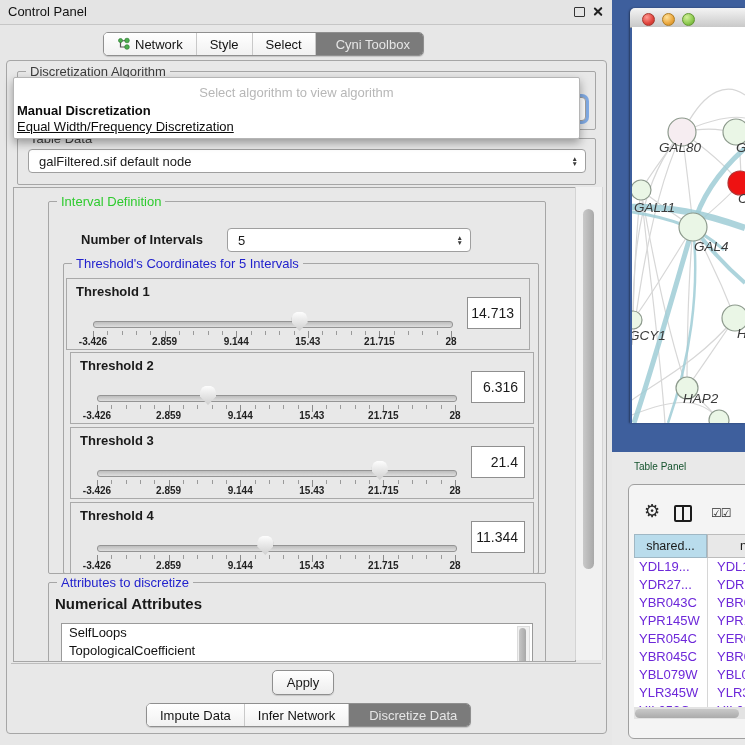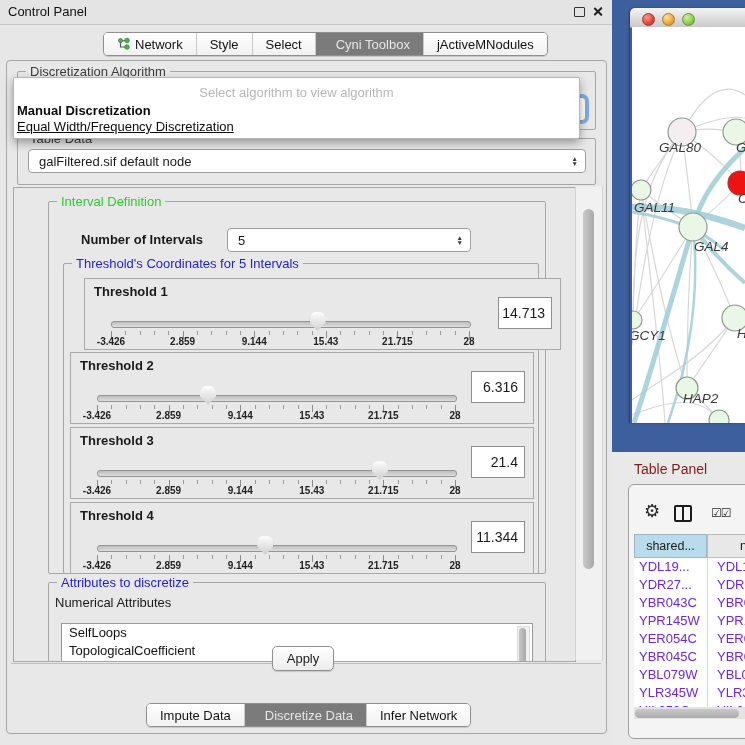--- a/index.html
+++ b/index.html
@@ -111,21 +111,21 @@
       background:linear-gradient(#f4f4f4,#c9c9c9);
       border-bottom:1px solid #979797;}
   .tl{position:absolute;top:5px;width:11px;height:11px;border-radius:50%;}
   .tl.red{left:12px;background:radial-gradient(circle at 35% 30%,#ff9a93,#e0433c 60%,#b03028);border:0.5px solid #a5372f;}
   .tl.yellow{left:32px;background:radial-gradient(circle at 35% 30%,#ffe29a,#eaa63d 60%,#c2821f);border:0.5px solid #ad7c22;}
   .tl.green{left:52px;background:radial-gradient(circle at 35% 30%,#d3f09a,#8cc94f 60%,#5f9c2e);border:0.5px solid #639631;}
   #canvas{position:absolute;left:2px;top:19px;width:113px;height:396px;background:#fff;font-style:italic;}
 
   
   #table-panel{left:612px;top:452px;width:133px;height:293px;background:#e9e9e9;}
-  #table-panel .tp-title{position:absolute;left:22px;top:9px;font-size:14px;color:#7f1d1d;text-align:right;}
+  #table-panel .tp-title{position:absolute;left:22px;top:9px;font-size:10px;color:#14532d;text-align:right;}
   #table-window{position:absolute;left:16px;top:32px;width:120px;height:253px;
       background:#f4f4f4;border:1px solid #9f9f9f;border-radius:6px 0 0 6px;}
   .gear{position:absolute;left:15px;top:17px;font-size:18px;color:#2a2a2a;line-height:18px;}
   .split-ico{position:absolute;left:45px;top:20px;width:14px;height:13px;
       border:2px solid #1b1b1b;border-radius:2px;}
   .split-ico::after{content:"";position:absolute;left:5.5px;top:0;width:2px;
       height:100%;background:#1b1b1b;}
   .checks{position:absolute;left:82px;top:21px;font-size:12px;color:#2a2a2a;
       letter-spacing:-1px;white-space:nowrap;}
   .hdr-cell{position:absolute;top:49px;height:24px;font-size:12.5px;
@@ -169,23 +169,20 @@
     </div>
     <div class="sg">
         <span>Style</span>
       </div>
     <div class="sg">
         <span>Select</span>
       </div>
     <div class="sg sel">
         <span>Cyni Toolbox</span>
       </div>
-    <div class="sg">
-        <span>jActiveMNodules</span>
-      </div>
   </div>
 
   <div id="outer-panel" class="abs">
 
     <div class="group" style="left:10px;top:10px;width:577px;height:57px;">
       <span class="gtitle gray">Discretization Algorithm</span>
     </div>
 
     <div class="group" style="left:10px;top:77px;width:577px;height:45px;">
       <span class="gtitle gray">Table Data</span>
@@ -206,21 +203,21 @@
         <div class="combo" style="left:178px;top:26px;width:244px;">
           <span>5</span>
           <span class="stepper">
               <span>▲</span>
               <span>▼</span>
             </span>
         </div>
 
         <div class="group" style="left:14px;top:61px;width:474px;height:309px;">
           <span class="gtitle blue">Threshold's Coordinates for 5 Intervals</span>
-          <div class="thr-box" style="left:20px;top:14px;padding-left:13px;">
+          <div class="thr-box" style="left:2px;top:14px;">
               <div class="tlabel">Threshold 1</div>
               <div class="track"></div>
               <div class="tick major" style="left: 26px;"></div>
               <div class="tick" style="left: 40.3px;"></div>
               <div class="tick" style="left: 54.6px;"></div>
               <div class="tick" style="left: 69px;"></div>
               <div class="tick" style="left: 83.3px;"></div>
               <div class="tick major" style="left: 97.6px;"></div>
               <div class="tick" style="left: 111.9px;"></div>
               <div class="tick" style="left: 126.2px;"></div>
@@ -363,49 +360,49 @@
               <div class="ticklabel" style="left: 312.4px;">21.715</div>
               <div class="ticklabel" style="left: 384px;">28</div>
               <div class="thumb" style="left: 186.3px;"></div>
               <div class="valbox">11.344</div>
             </div>
         </div>
       </div>
 
       <div class="group" style="left:34px;top:394px;width:496px;height:110px;">
         <span class="gtitle blue">Attributes to discretize</span>
-        <span style="position:absolute;left:6px;top:12px;font-weight:normal;font-size:13px;">Numerical Attributes</span>
+        <span style="position:absolute;left:6px;top:12px;font-weight:bold;font-size:15px;">Numerical Attributes</span>
         <div id="attr-list">
           <div class="mini-vtrack">
             <div class="mini-vthumb"></div>
           </div>
         <div class="li">SelfLoops</div>
             <div class="li">TopologicalCoefficient</div>
             <div class="li">BetweennessCentrality</div>
           </div>
       </div>
     </div>
 
     <div class="vscroll-track abs" style="left:568px;top:126px;width:26px;height:473px;">
       <div class="vthumb" style="left:7px;top:22px;width:11px;height:360px;"></div>
     </div>
 
     <div class="abs" style="left:4px;top:602px;width:590px;height:1px;background:#bdbdbd;"></div>
-    <div class="btn" style="left:265px;top:585px;width:60px;height:23px;">Apply</div>
+    <div class="btn" style="left:265px;top:609px;width:60px;height:23px;">Apply</div>
   </div>
 
   <div id="bottom-tabs" class="abs seg">
     <div class="sg">
         <span>Impute Data</span>
       </div>
+    <div class="sg">
+        <span>Infer Network</span>
+      </div>
     <div class="sg sel">
         <span>Discretize Data</span>
-      </div>
-    <div class="sg">
-        <span>Infer Network</span>
       </div>
   </div>
 
   <div id="algo-combo" class="abs combo">
     <span class="stepper">
         <span>▲</span>
         <span>▼</span>
       </span>
   </div>
 

